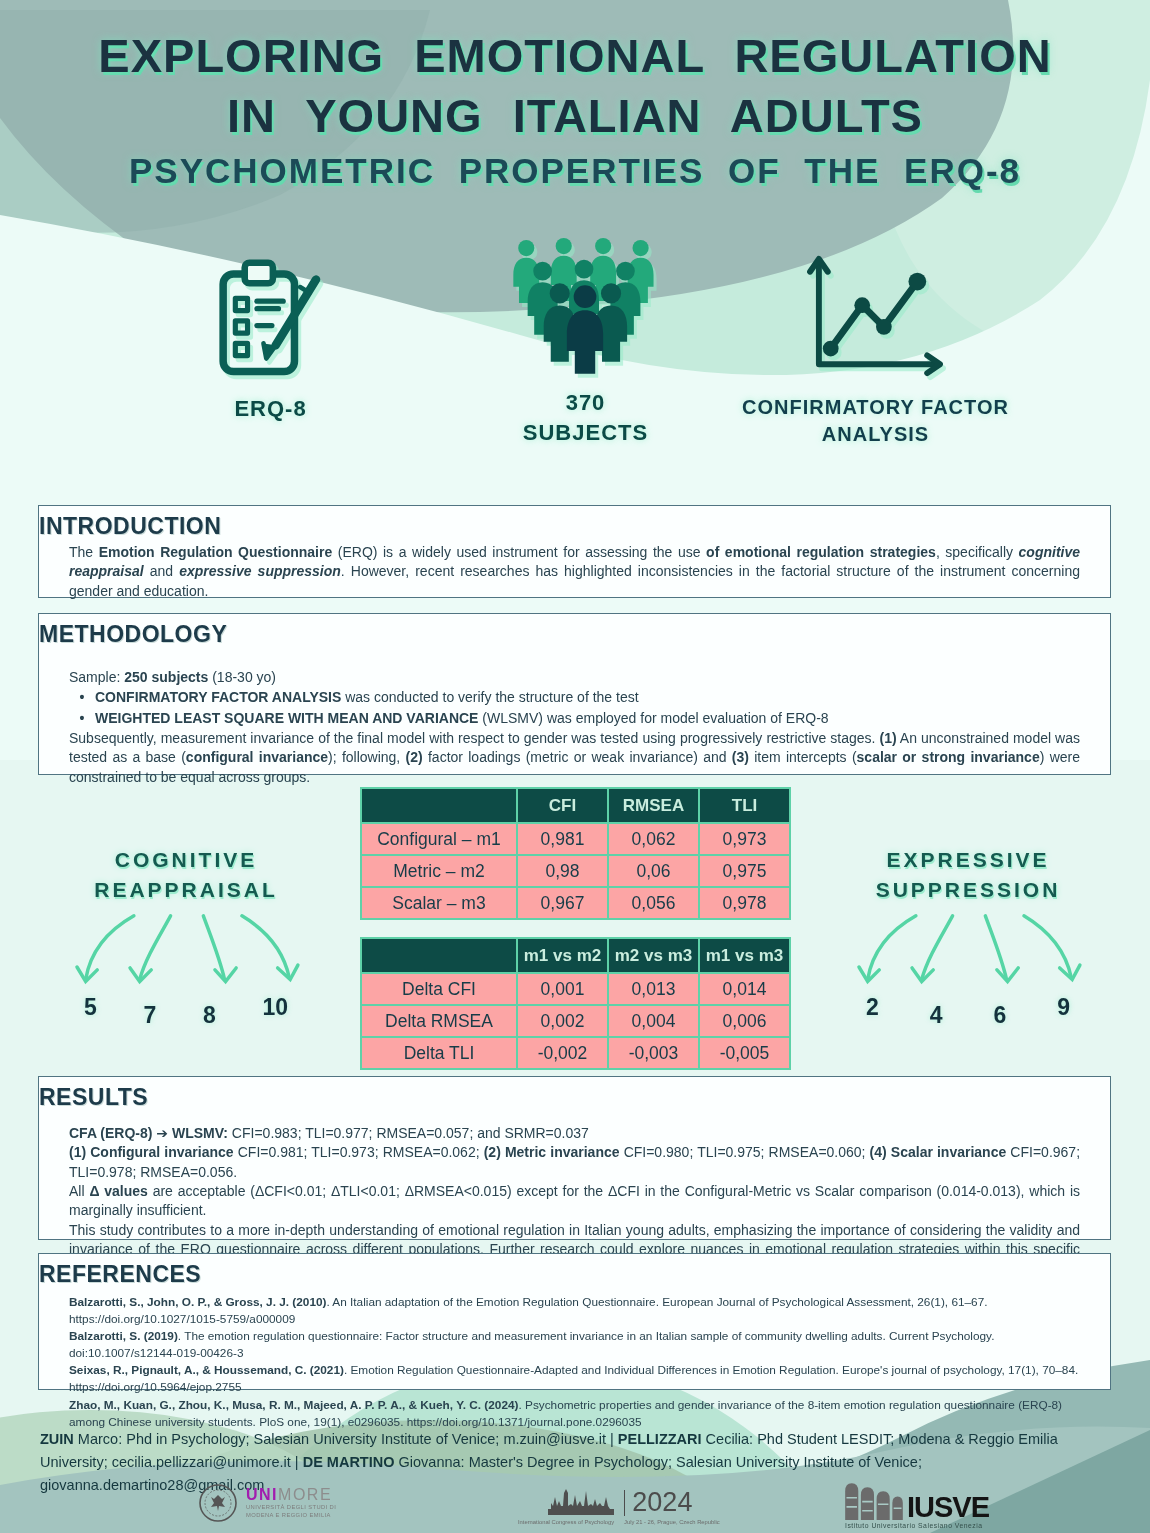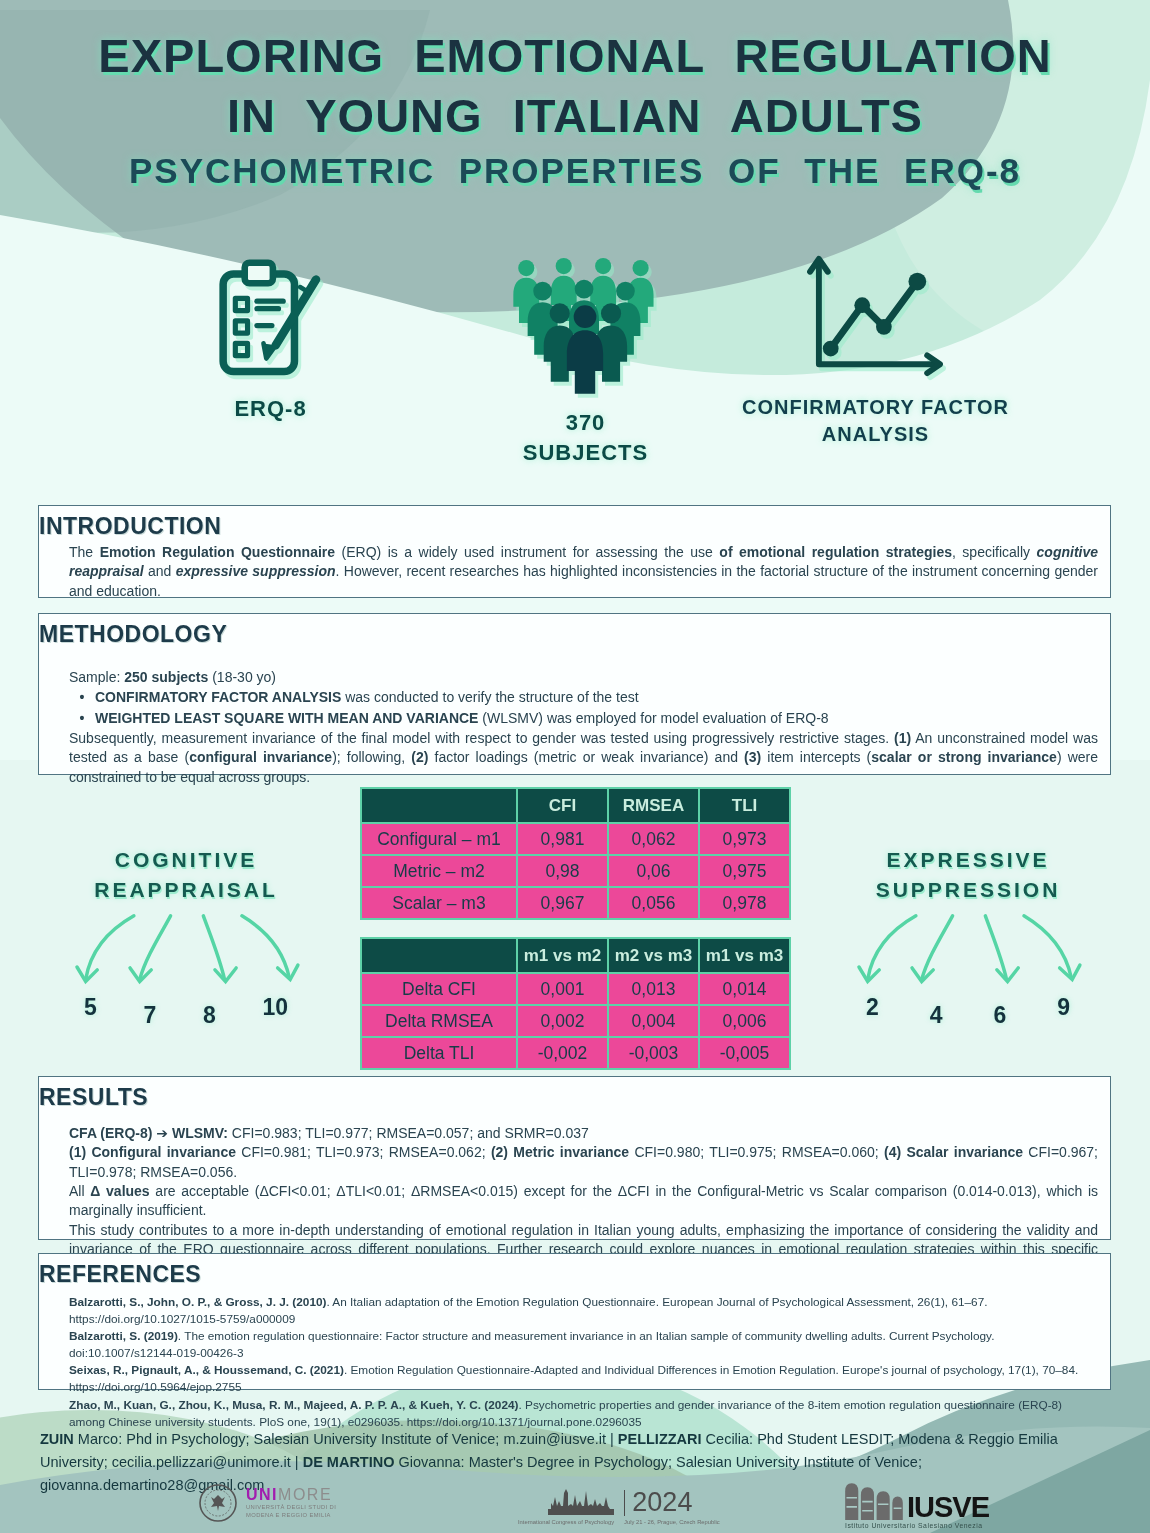--- a/index.html
+++ b/index.html
@@ -11,50 +11,50 @@
   
   .title-block{left:0;top:26px;width:1150px;text-align:center;}
   .t1,.t2{font-size:47px;font-weight:700;letter-spacing:1px;word-spacing:16px;color:#1b3240;
           text-shadow:0 0 9px rgba(120,230,190,.65),2px 3px 0 #63d9ad;line-height:1.28;}
   .t3{font-size:35px;font-weight:700;letter-spacing:2px;word-spacing:12px;color:#1c4a57;
       text-shadow:0 0 8px rgba(120,230,190,.6),2px 3px 0 #63d9ad;line-height:1.3;margin-top:2px;}
 
   
   .highlight{ text-align:center;}
   .hl-1{left:168px;top:250px;width:205px;}
-  .hl-2{left:483px;top:264px;width:205px;}
+  .hl-2{left:483px;top:244px;width:205px;}
   .hl-3{left:723px;top:250px;width:305px;}
   .hl-icon{height:132px;display:flex;align-items:flex-end;justify-content:center;
            filter:drop-shadow(3px 4px 0 rgba(150,235,200,.55));}
   .hl-label{margin-top:12px;font-size:22px;font-weight:700;letter-spacing:1px;color:#0b4a46;
             text-shadow:0 0 6px rgba(150,240,205,.8);line-height:1.35;}
   .hl-3 .hl-label{font-size:20px;color:#123f4c;}
 
   
   .panel{left:38px;width:1073px;background:#fcffff;border:1px solid #507482;box-sizing:border-box;}
   .panel-intro{top:505px;height:93px;}
   .panel-method{top:613px;height:162px;}
   .panel-results{top:1076px;height:164px;}
   .panel-refs{top:1253px;height:137px;}
   .panel h2{margin:7px 0 0 0;text-align:left;font-size:23px;letter-spacing:.5px;color:#1d3b4a;
             text-shadow:1px 1px 0 rgba(160,190,185,.55);}
-  .panel .body{padding:3px 12px 0 30px;font-size:14px;line-height:1.38;color:#2a4450;text-align:justify;}
+  .panel .body{padding:3px 30px 0 30px;font-size:14px;line-height:1.38;color:#2a4450;text-align:justify;}
   .panel-method .body{margin-top:17px;}
   .mline{margin:0 0 1px 0;}
   .bullet-row{display:flex;}
   .bullet-mark{width:26px;text-align:center;flex:none;font-weight:700;}
   .panel-results .body p{margin:0;}
   .panel-refs .body{font-size:11.8px;line-height:1.45;padding-top:6px;color:#2a4450;text-align:left;}
   .ref{margin:0;}
 
   
   .tblwrap{left:360px;width:431px;}
   .tbl-fit{top:787px;}
   .tbl-delta{top:937px;}
-  table.datatable{border-collapse:collapse;width:431px;table-layout:fixed;background:#ec4899;}
+  table.datatable{border-collapse:collapse;width:431px;table-layout:fixed;background:#fca5a5;}
   table.datatable th,table.datatable td{border:2px solid #5ed1a8;text-align:center;}
   table.datatable th{background:#0d4b46;color:#c9edde;font-size:17px;font-weight:700;height:31px;padding:1px 2px;}
   table.datatable td{color:#173c48;font-size:17.5px;height:28px;padding:1px 4px;font-weight:400;}
   table.datatable th:first-child,table.datatable td:first-child{width:150px;}
 
   
   .factor{width:256px;text-align:center;}
   .factor-left{left:58px;top:845px;}
   .factor-right{left:840px;top:845px;}
   .factor-title{font-size:21px;font-weight:700;letter-spacing:3px;color:#155a50;line-height:1.45;

